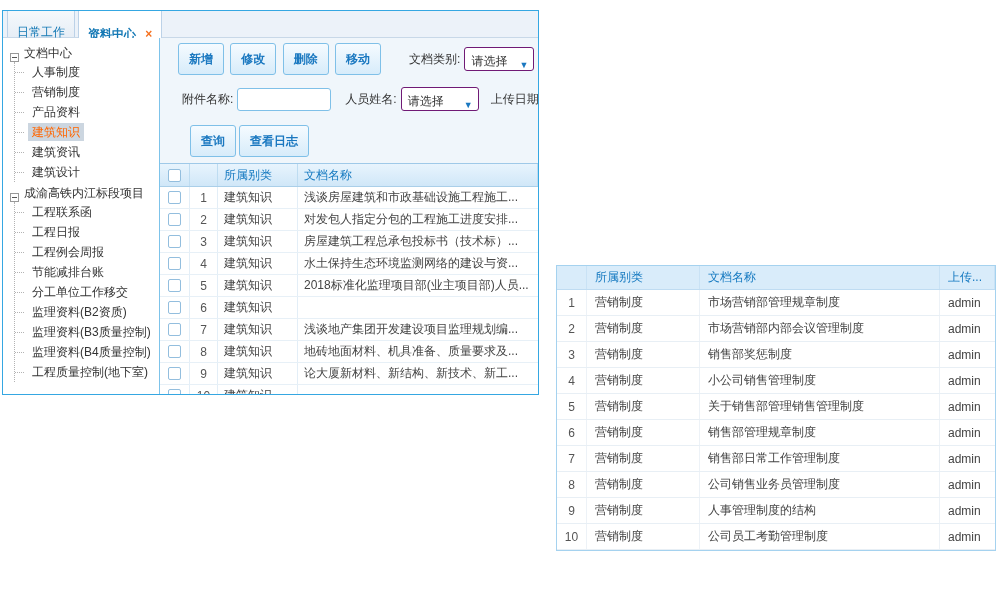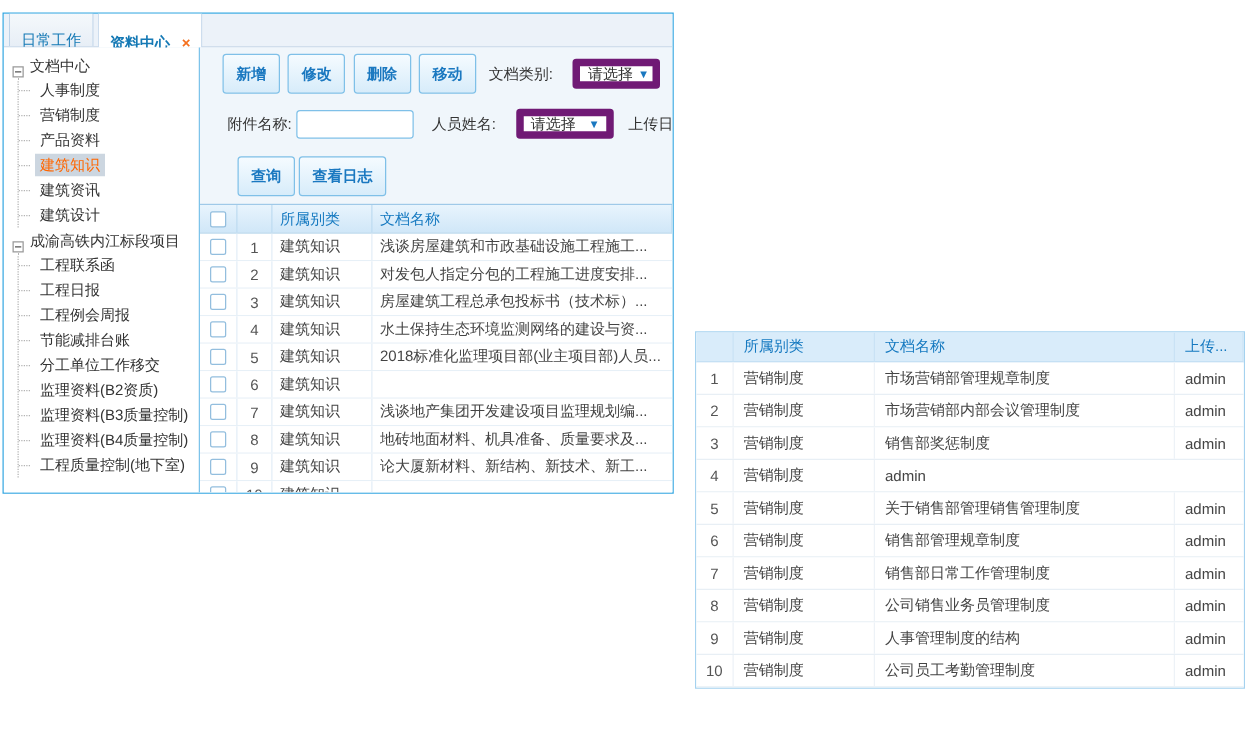--- a/index.html
+++ b/index.html
@@ -78,30 +78,30 @@
   .frow3 { margin-top: 14px; margin-bottom: 6px; padding-left: 30px; }
 
   .btn {
     background: linear-gradient(#f5fbff, #d7ecfa);
     border: 1px solid #7fc0e8; border-radius: 3px;
     color: #1a78c0; font-weight: bold; font-size: 12px;
     height: 32px; padding: 0 10px; margin-right: 3px;
     cursor: pointer; font-family: inherit;
   }
   .flabel { color: #333; }
-  .lab-cat { margin-left: 7px; margin-right: 4px; }
+  .lab-cat { margin-left: 25px; margin-right: 4px; }
   .clip1 { margin-left: 16px; }
   .ml14 { margin-left: 14px; margin-right: 4px; }
   .ml12 { margin-left: 12px; }
   .mr4 { margin-right: 4px; }
   .select {
     height: 24px; background: #fff;
-    border: 6px solid #701a75; border-radius: 3px;
-    display: inline-flex; align-items: center; justify-content: space-between;
-    padding: 0 5px 0 6px; color: #333; cursor: pointer; flex: none; margin-left: 12px;
+    border: 1px solid #701a75; border-radius: 3px;
+    display: inline-flex; align-items: flex-end; justify-content: space-between;
+    padding: 0 5px 0 6px; color: #333; cursor: pointer; flex: none;
   }
   .sel1 { width: 70px; }
   .sel2 { width: 78px; }
   .arrow { color: #1a78c0; font-size: 9px; margin-left: 4px; }
   .input {
     width: 94px; height: 23px;
     border: 1px solid #7fc0e8; border-radius: 3px;
     background: #fff; font-family: inherit; font-size: 12px; padding: 0 4px;
   }
 
@@ -404,20 +404,21 @@
       <div class="rrow">
         <span class="rc rc-num">3</span>
         <span class="rc rc-cat">营销制度</span>
         <span class="rc rc-name">销售部奖惩制度</span>
         <span class="rc rc-up">admin</span>
       </div>
 
       <div class="rrow">
         <span class="rc rc-num">4</span>
         <span class="rc rc-cat">营销制度</span>
+        <span class="rc rc-name">小公司销售管理制度</span>
         <span class="rc rc-up">admin</span>
       </div>
 
       <div class="rrow">
         <span class="rc rc-num">5</span>
         <span class="rc rc-cat">营销制度</span>
         <span class="rc rc-name">关于销售部管理销售管理制度</span>
         <span class="rc rc-up">admin</span>
       </div>
 

